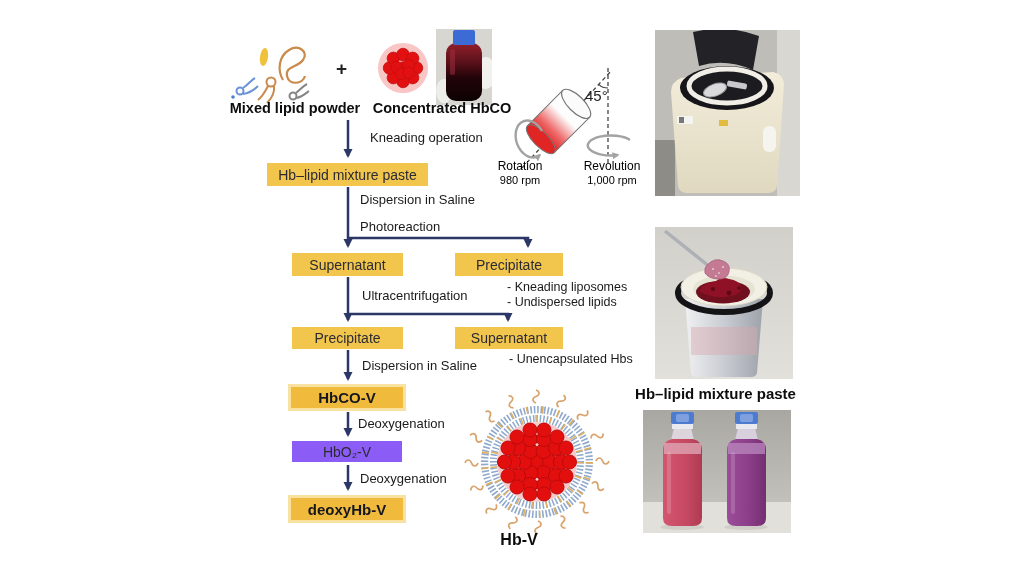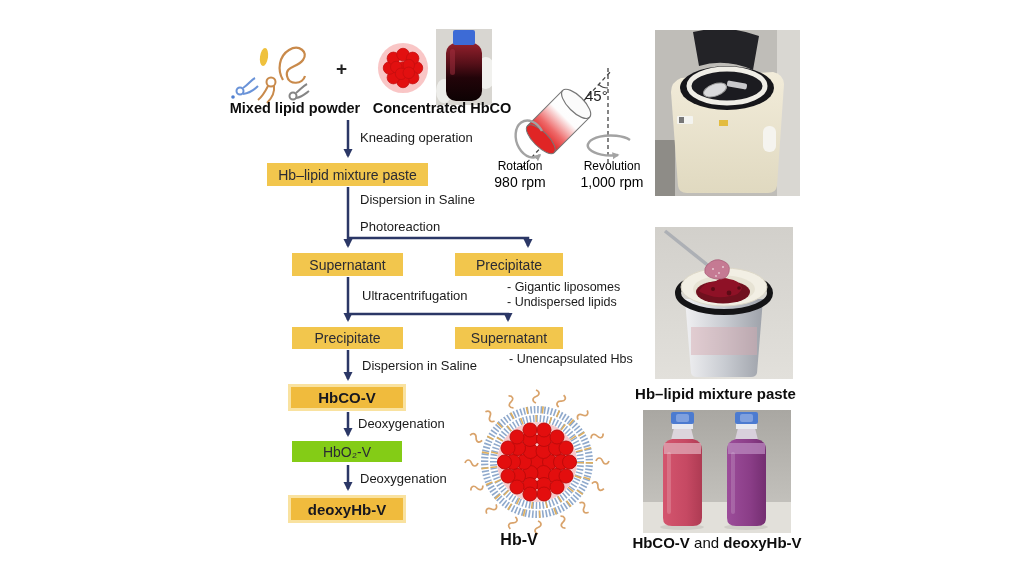--- a/index.html
+++ b/index.html
@@ -3,29 +3,29 @@
 <meta charset="utf-8">
 <style>
   html,body{margin:0;padding:0;background:#fff;}
   .canvas{position:relative;width:1024px;height:576px;background:#fff;overflow:hidden;
           font-family:"Liberation Sans","DejaVu Sans",sans-serif;color:#111;}
   .abs{position:absolute;}
   svg{display:block;}
   .fbox{position:absolute;background:#F2C64D;color:#2B2B33;display:flex;align-items:center;
         justify-content:center;font-size:14px;white-space:nowrap;}
   .fbox.bold{background:#F0BB3D;border:3px solid #F9E2A0;font-weight:700;color:#17171F;font-size:15px;}
-  .fbox.light{background:#84cc16;}
+  .fbox.light{background:#8b5cf6;}
   .steplabel{position:absolute;font-size:13px;color:#1A1A1A;white-space:nowrap;}
   .byproduct{position:absolute;font-size:12.5px;color:#1A1A1A;white-space:nowrap;}
   .ing-label{position:absolute;font-weight:700;font-size:14.5px;color:#0d0d0d;text-align:center;white-space:nowrap;margin-left:13px;}
   .caption{position:absolute;font-weight:700;font-size:15px;color:#0d0d0d;text-align:center;white-space:nowrap;}
   .caption .reg{font-weight:400;}
   .plus{position:absolute;font-size:19px;font-weight:700;color:#222;}
   .axis-label{position:absolute;font-size:12px;color:#000000;text-align:center;line-height:1.15;white-space:nowrap;}
-  .axis-label .rpm{font-size:14px;display:block;}
+  .axis-label .rpm{font-size:11px;display:block;}
   .angle-label{position:absolute;font-size:15px;color:#222;}
 </style>
 </head>
 <body>
 
 <div class="canvas">
 
   <svg class="abs" style="left:0;top:0;" width="1024" height="576">
     <defs>
       <marker id="navyhead" markerWidth="12" markerHeight="12" refX="7" refY="4.5" orient="auto" markerUnits="userSpaceOnUse">
@@ -99,29 +99,29 @@
 
   <div class="fbox" style="left:267px;top:163px;width:161px;height:23px;">Hb–lipid mixture paste</div>
   <div class="fbox" style="left:292px;top:253px;width:111px;height:23px;">Supernatant</div>
   <div class="fbox" style="left:455px;top:253px;width:108px;height:23px;">Precipitate</div>
   <div class="fbox" style="left:292px;top:327px;width:111px;height:22px;">Precipitate</div>
   <div class="fbox" style="left:455px;top:327px;width:108px;height:22px;">Supernatant</div>
   <div class="fbox bold" style="left:288px;top:384px;width:112px;height:21px;">HbCO-V</div>
   <div class="fbox light" style="left:292px;top:441px;width:110px;height:21px;">HbO₂-V</div>
   <div class="fbox bold" style="left:288px;top:495px;width:112px;height:22px;">deoxyHb-V</div>
 
-  <div class="steplabel" style="left:360px;top:130px;">Kneading operation</div>
+  <div class="steplabel" style="left:370px;top:130px;">Kneading operation</div>
   <div class="steplabel" style="left:360px;top:192px;">Dispersion in Saline</div>
   <div class="steplabel" style="left:360px;top:219px;">Photoreaction</div>
   <div class="steplabel" style="left:362px;top:288px;">Ultracentrifugation</div>
   <div class="steplabel" style="left:362px;top:358px;">Dispersion in Saline</div>
   <div class="steplabel" style="left:358px;top:416px;">Deoxygenation</div>
   <div class="steplabel" style="left:360px;top:471px;">Deoxygenation</div>
 
-  <div class="byproduct" style="left:507px;top:280px;">- Gigantic liposomes</div>
+  <div class="byproduct" style="left:507px;top:280px;">- Kneading liposomes</div>
   <div class="byproduct" style="left:507px;top:295px;">- Undispersed lipids</div>
   <div class="byproduct" style="left:509px;top:352px;">- Unencapsulated Hbs</div>
 
   <svg class="abs" style="left:478px;top:56px;" width="180" height="132" viewBox="0 0 180 132">
     <defs>
       <linearGradient id="cylGrad" x1="0" y1="0" x2="1" y2="0">
         <stop offset="0" stop-color="#DE1B1B"></stop>
           <stop offset="0.3" stop-color="#EE6B6B"></stop>
         <stop offset="0.65" stop-color="#FDFDFD"></stop>
           <stop offset="1" stop-color="#FFFFFF"></stop>
@@ -310,17 +310,14 @@
     <g>
       <path d="M95,18 L112,18 L116,34 L91,34 Z" fill="#D8D0DC"></path>
       <path d="M84,40 Q84,31 93,29 L114,29 Q123,31 123,40 L123,108 Q123,116 114,116 L93,116 Q84,116 84,108 Z" fill="url(#bottleR)"></path>
       <rect x="85" y="33" width="37" height="11" fill="#B683BA" opacity="0.8"></rect>
       <rect x="88" y="42" width="4" height="62" rx="2" fill="#FFFFFF" opacity="0.16"></rect>
       <rect x="93" y="13" width="21" height="6" fill="#E8EAF0"></rect>
       <rect x="92" y="2" width="23" height="12" rx="2" fill="#4C7BD0"></rect>
       <rect x="97" y="4" width="13" height="8" rx="2" fill="#7FA0DE"></rect>
     </g>
   </svg>
-  <div class="caption" style="left:628px;top:534px;width:178px;">
-    <span>HbCO-V</span><span class="reg"> and </span><span>deoxyHb-V</span>
-  </div>
 
 </div>
 
 </body></html>

